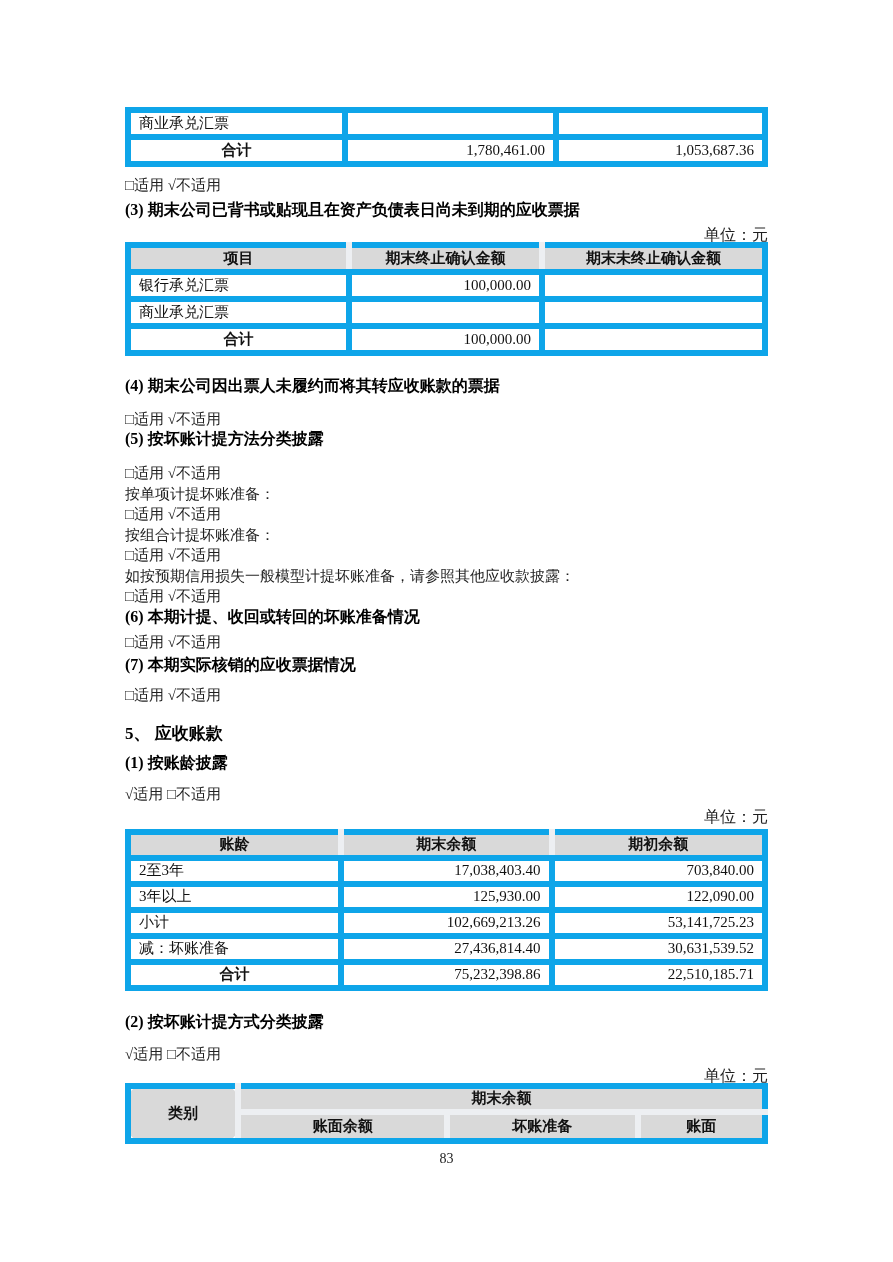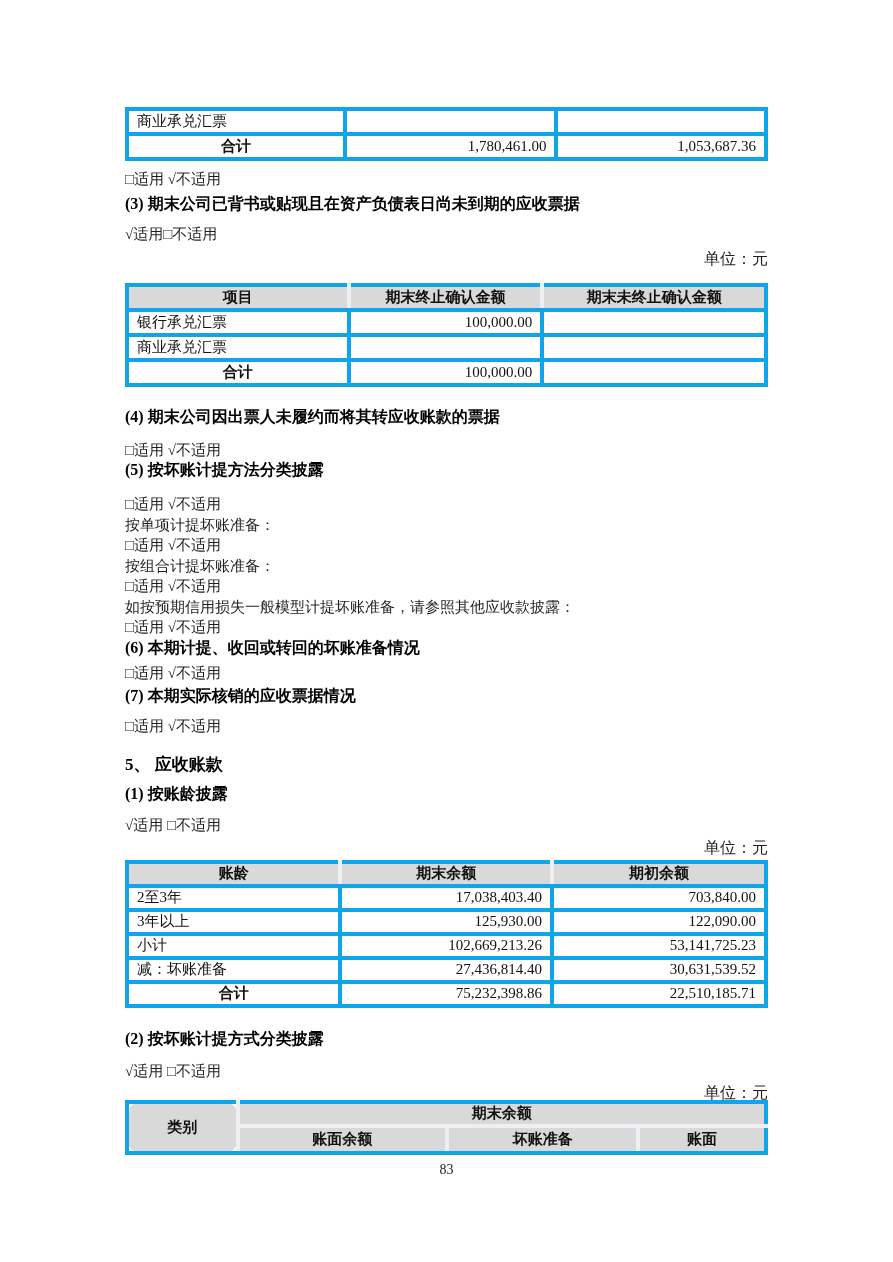--- a/index.html
+++ b/index.html
@@ -17,21 +17,21 @@
     left:125px;top:107px;
     width:643px;
   }
   
   table.tbl{
     width:100%;
     border-collapse:collapse;
     table-layout:fixed;
   }
   table.tbl td{
-    border:4px solid #0ea5e9;
+    border:6px solid #0ea5e9;
     font-size:15px;
     padding:0 8px;
     overflow:hidden;
     white-space:nowrap;
     vertical-align:middle;
   }
   .t1 td,.t2 td{height:21px;}
   .t3 td{height:20px;}
   .lft{text-align:left;padding-left:7px;}
   .num{text-align:right;padding-right:10px;}
@@ -103,24 +103,23 @@
           <td class="sum">合计</td>
           <td class="num">1,780,461.00</td>
           <td class="num">1,053,687.36</td>
         </tr>
       </tbody>
     </table>
 
     <div class="t" style="margin-top:8px">□适用 √不适用</div>
 
     <div class="h" style="margin-top:5px">(3) 期末公司已背书或贴现且在资产负债表日尚未到期的应收票据</div>
-    <div class="t" style="margin-top:10px">√适用□不适用</div>
     <div class="unit" style="margin-top:8px">单位：元</div>
 
-    <table class="tbl t2" style="margin-top:17px">
+    <table class="tbl t2" style="margin-top:0">
       <colgroup>
           <col style="width:34.7%">
           <col style="width:30.3%">
           <col style="width:35.0%">
         </colgroup>
       <tbody>
         <tr class="hdr">
           <td class="hc">项目</td>
           <td class="hc">期末终止确认金额</td>
           <td class="hc">期末未终止确认金额</td>

